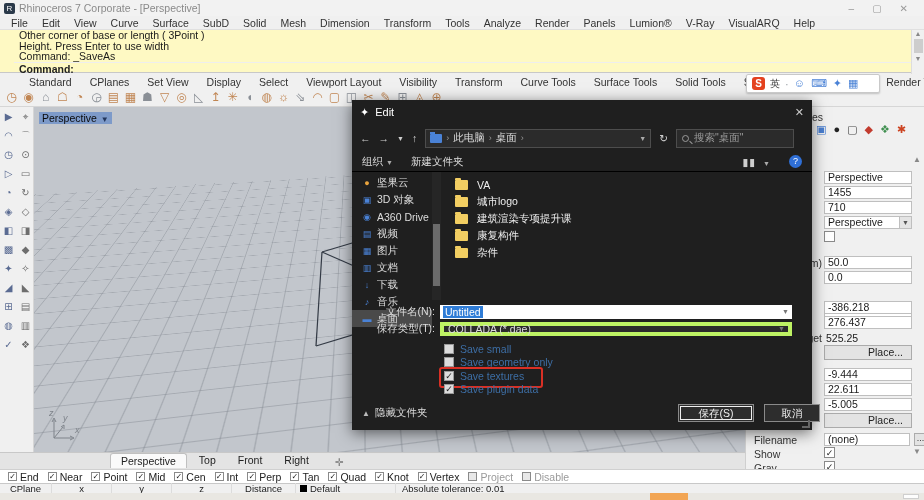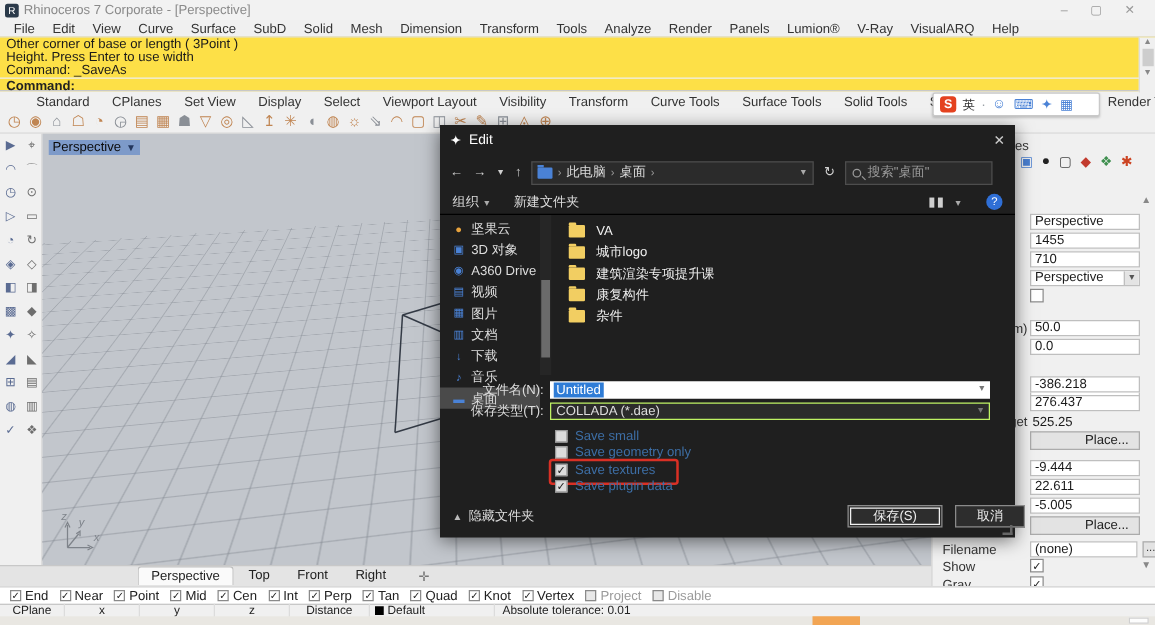--- a/index.html
+++ b/index.html
@@ -12,21 +12,21 @@
   .appicon { width:11px; height:11px; background:#2b3a4a; color:#fff; font-size:8px; line-height:11px; text-align:center; border-radius:2px; margin-right:4px; }
   .apptitle { color:#8a8a8a; font-size:10.5px; }
   .wincontrols { margin-left:auto; display:flex; gap:18px; padding-right:12px; color:#9a9a9a; font-size:10px; }
   .wincontrols span { cursor:default; }
 
   
   .menubar { position:absolute; left:0; top:16px; width:924px; height:13px; display:flex; align-items:center; background:#f0f0f0; padding-left:4px; }
   .menubar span { padding:0 7px; color:#333; }
 
   
-  .cmd { position:absolute; left:0; top:29px; width:924px; height:44px; background:#fde047; border-top:1px solid #e0e0e0; border-bottom:1px solid #c8c8c8; }
+  .cmd { position:absolute; left:0; top:29px; width:924px; height:44px; background:#fef9c3; border-top:1px solid #e0e0e0; border-bottom:1px solid #c8c8c8;padding-left:14px; }
   .cmd .line { height:10.5px; line-height:10.5px; padding-left:5px; color:#1a1a1a; white-space:nowrap; }
   .cmd .prompt { font-weight:bold; border-top:1px solid #eee; height:12px; line-height:12px; padding-left:5px; }
   .cmd .vscroll { position:absolute; right:0; top:0; width:13px; height:44px; background:#f0f0f0; border-left:1px solid #ddd; font-size:7px; color:#888; text-align:center; }
   .cmd .vscroll .thumb { margin:2px auto; width:9px; height:14px; background:#cdcdcd; }
 
   
   .tabrow { position:absolute; left:0; top:75px; width:924px; height:13px; display:flex; align-items:center; padding-left:20px; background:#f0f0f0; }
   .tabrow span.tab { padding:0 9px; color:#333; white-space:nowrap; }
 
   
@@ -104,21 +104,21 @@
   .dlg-scroll .thumb { position:absolute; left:1px; top:52px; width:7px; height:62px; background:#6b6b6b; }
   .dlg-list { flex:1; padding:4px 0 0 14px; }
   .dlg-list .fitem { height:17px; display:flex; align-items:center; gap:9px; color:#eee; white-space:nowrap; }
   .folder { width:13px; height:10px; background:var(--folder); border-radius:1px; position:relative; flex:none; }
   .folder::before { content:""; position:absolute; top:-2px; left:0; width:6px; height:2px; background:var(--folder); border-radius:1px 1px 0 0; }
   .frow { position:absolute; left:0; width:100%; height:15px; display:flex; align-items:center; }
   .frow .flabel { width:88px; text-align:right; padding-right:5px; color:#ddd; }
   .fn-input { width:352px; height:14px; background:#fff; color:#111; display:flex; align-items:center; padding:0 3px; position:relative; }
   .fn-input .selection { background:var(--accent); color:#fff; padding:0 2px; }
   .fn-input .caret, .ft-drop .caret { position:absolute; right:3px; font-size:7px; color:#777; }
-  .ft-drop { width:352px; height:14px; background:#2b2b2b; border:1px solid #bef264; color:#ddd; display:flex; align-items:center; padding:0 4px; position:relative; }
+  .ft-drop { width:352px; height:14px; background:#2b2b2b; border:4px solid #bef264; color:#ddd; display:flex; align-items:center; padding:0 4px; position:relative; }
   .opts { position:absolute; left:92px; top:242px; }
   .opt { position:relative; height:13.5px; display:flex; align-items:center; gap:6px; color:var(--option_text); }
   .opt .cb { width:10px; height:10px; background:#dcdcdc; border:1px solid #9a9a9a; font-size:9px; line-height:9px; text-align:center; color:#222; flex:none; }
   .opt .cb::after { content:""; }
   .opt.checked .cb::after { content:"✓"; }
   .opt.highlighted::before { content:""; position:absolute; left:-5px; top:-2px; width:100px; height:17px; border:2px solid var(--danger); border-radius:3px; }
   .dlg-foot { position:absolute; left:0; top:302px; width:100%; height:22px; display:flex; align-items:center; padding:0 10px; color:#ddd; }
   .dlg-foot .chv { font-size:8px; margin-right:5px; color:#bbb; }
   .dbtn { height:18px; background:#2d2d2d; border:1px solid #8a8a8a; color:#eee; text-align:center; line-height:16px; }
   .dbtn.save { position:absolute; left:326px; width:76px; outline:1px solid #f0f0f0; outline-offset:-3px; }

